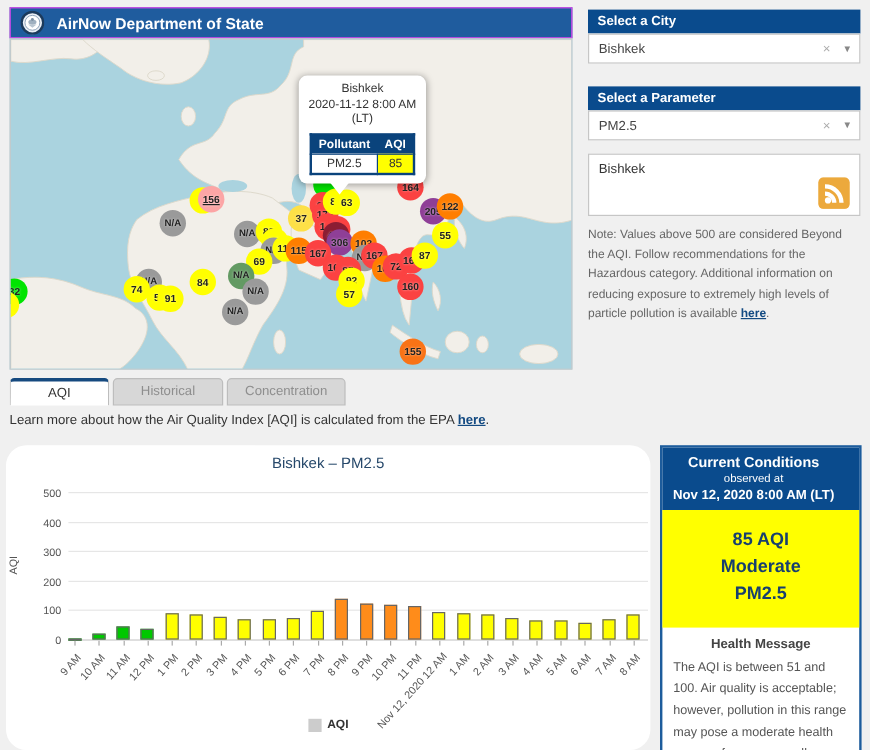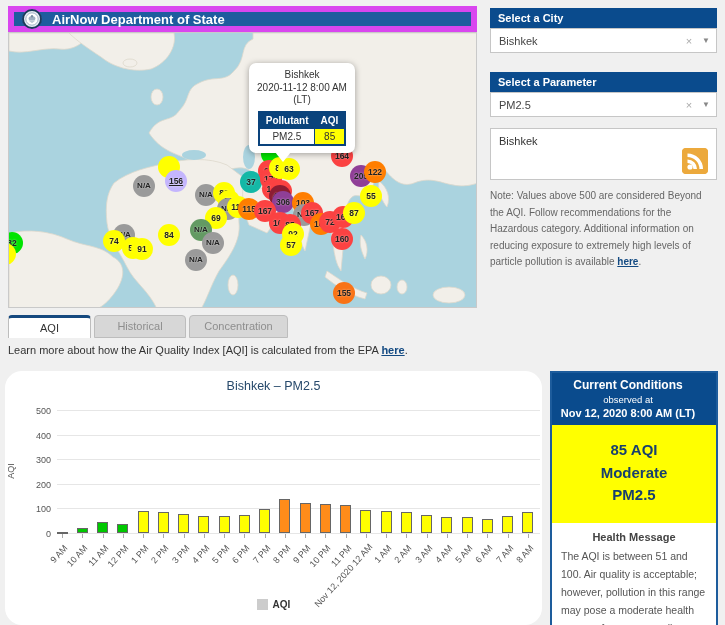--- a/index.html
+++ b/index.html
@@ -1,21 +1,21 @@
 <!DOCTYPE html>
 <html><head>
 <meta charset="utf-8">
 <style>
   * { margin:0; padding:0; box-sizing:border-box; }
   html,body { width:725px; height:625px; overflow:hidden; background:#f0f0f0;
     font-family:"Liberation Sans", sans-serif; }
 
   
   #app-header { position:absolute; left:8px; top:6px; width:469px; height:26px;
-    background:#1f5c9e; border:6px solid #d946ef; display:flex; align-items:center; }
+    background:#1f5c9e; border:1px solid #d946ef; display:flex; align-items:center; }
   #app-header .title { color:#fff; font-weight:bold; font-size:13px; margin-left:10px; }
   #seal { width:20px; height:20px; margin-left:8px; flex:0 0 auto; }
 
   
   #map { position:absolute; left:8px; top:32px; width:469px; height:276px;
     background:#aad3df; overflow:hidden; border:1px solid #c9c9c9; }
   #map svg.basemap { position:absolute; left:0; top:0; }
   .marker { position:absolute; width:22px; height:22px; border-radius:50%;
     display:flex; align-items:center; justify-content:center;
     font-size:8.5px; font-weight:bold; color:#222; text-shadow:0 0 2px rgba(255,255,255,.65);
@@ -141,30 +141,30 @@
 
     <ellipse cx="185" cy="122" rx="12" ry="5" fill="#aad3df"></ellipse>
     <ellipse cx="240" cy="124" rx="6" ry="12" fill="#aad3df"></ellipse>
   </svg>
 
   <div id="markers-layer">
       <div class="marker" style="left: -8px; top: 199px; background: rgb(0, 228, 0);">32</div>
       <div class="marker" style="left: -15px; top: 210px; background: rgb(255, 255, 0);"></div>
       <div class="marker" style="left: 252px; top: 110px; background: rgb(0, 228, 0);"></div>
       <div class="marker" style="left: 149px; top: 123px; background: rgb(255, 255, 0);"></div>
-      <div class="marker" style="left: 156px; top: 137px; background: #c4b5fd; text-decoration: underline;">156</div>
+      <div class="marker" style="left: 156px; top: 122px; background: #fca5a5; text-decoration: underline;">156</div>
       <div class="marker" style="left: 124px; top: 142px; background: rgb(154, 154, 154); font-size: 8px;">N/A</div>
       <div class="marker" style="left: 186px; top: 151px; background: rgb(154, 154, 154); font-size: 8px;">N/A</div>
       <div class="marker" style="left: 204px; top: 149px; background: rgb(255, 255, 0);">89</div>
       <div class="marker" style="left: 209px; top: 157px; background: rgb(255, 255, 0);">55</div>
       <div class="marker" style="left: 208px; top: 165px; background: rgb(154, 154, 154); font-size: 8px;">N/A</div>
       <div class="marker" style="left: 218px; top: 163px; background: rgb(255, 255, 0);">114</div>
       <div class="marker" style="left: 229px; top: 165px; background: rgb(255, 126, 0);">115</div>
       <div class="marker" style="left: 196px; top: 174px; background: rgb(255, 255, 0);">69</div>
-      <div class="marker" style="left: 231px; top: 138px; background: #14b8a6;">37</div>
+      <div class="marker" style="left: 231px; top: 138px; background: #fde047;">37</div>
       <div class="marker" style="left: 249px; top: 127px; background: rgb(251, 66, 66);">94</div>
       <div class="marker" style="left: 251px; top: 135px; background: rgb(251, 66, 66);">172</div>
       <div class="marker" style="left: 260px; top: 124px; background: rgb(255, 255, 0);">86</div>
       <div class="marker" style="left: 269px; top: 125px; background: rgb(255, 255, 0);">63</div>
       <div class="marker" style="left: 253px; top: 145px; background: rgb(251, 66, 66);">111</div>
       <div class="marker" style="left: 261px; top: 147px; background: rgb(251, 66, 66);">50</div>
       <div class="marker" style="left: 260px; top: 152px; background: rgb(140, 29, 51);">403</div>
       <div class="marker" style="left: 263px; top: 158px; background: rgb(143, 63, 151);">306</div>
       <div class="marker" style="left: 283px; top: 159px; background: rgb(255, 126, 0);">103</div>
       <div class="marker" style="left: 245px; top: 167px; background: rgb(251, 66, 66);">167</div>

